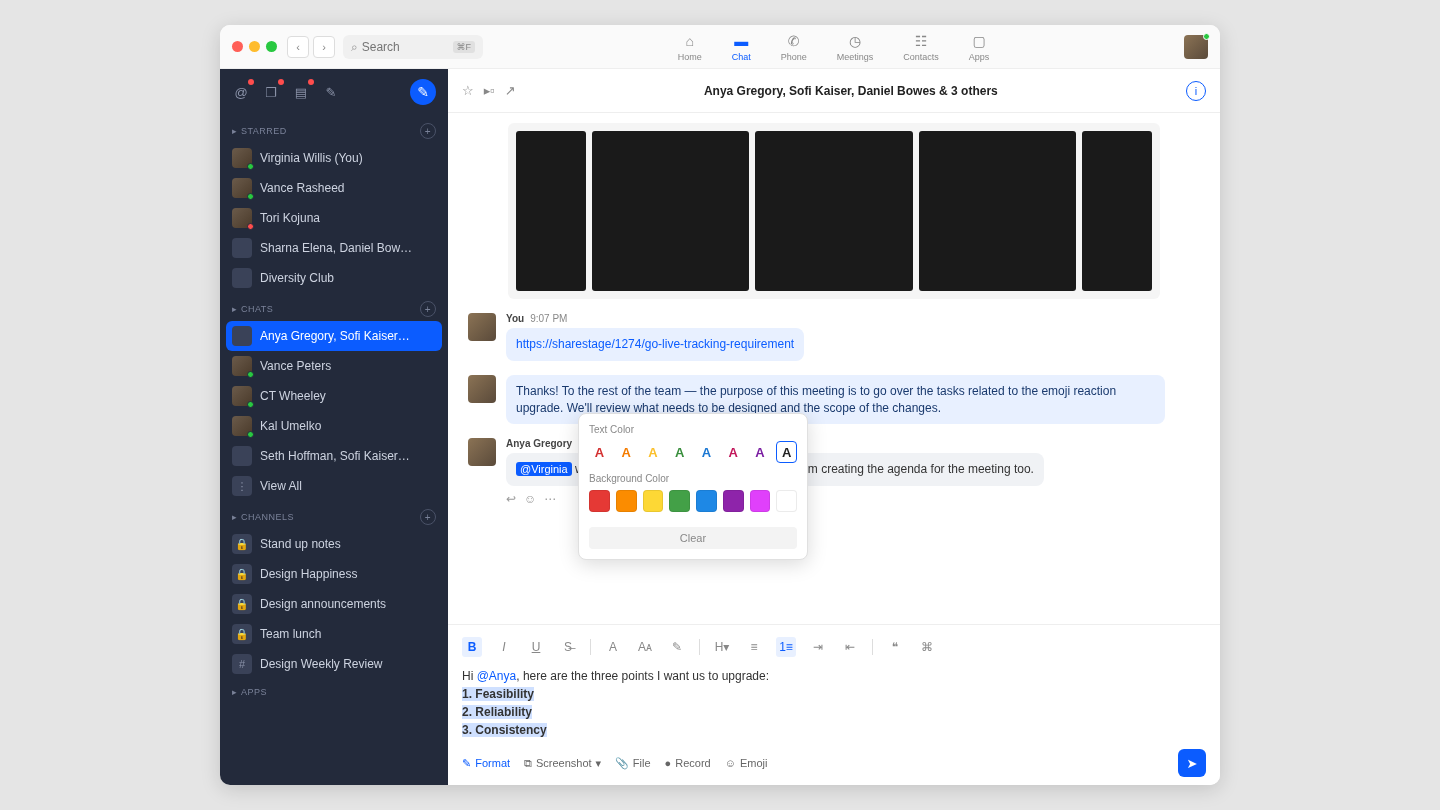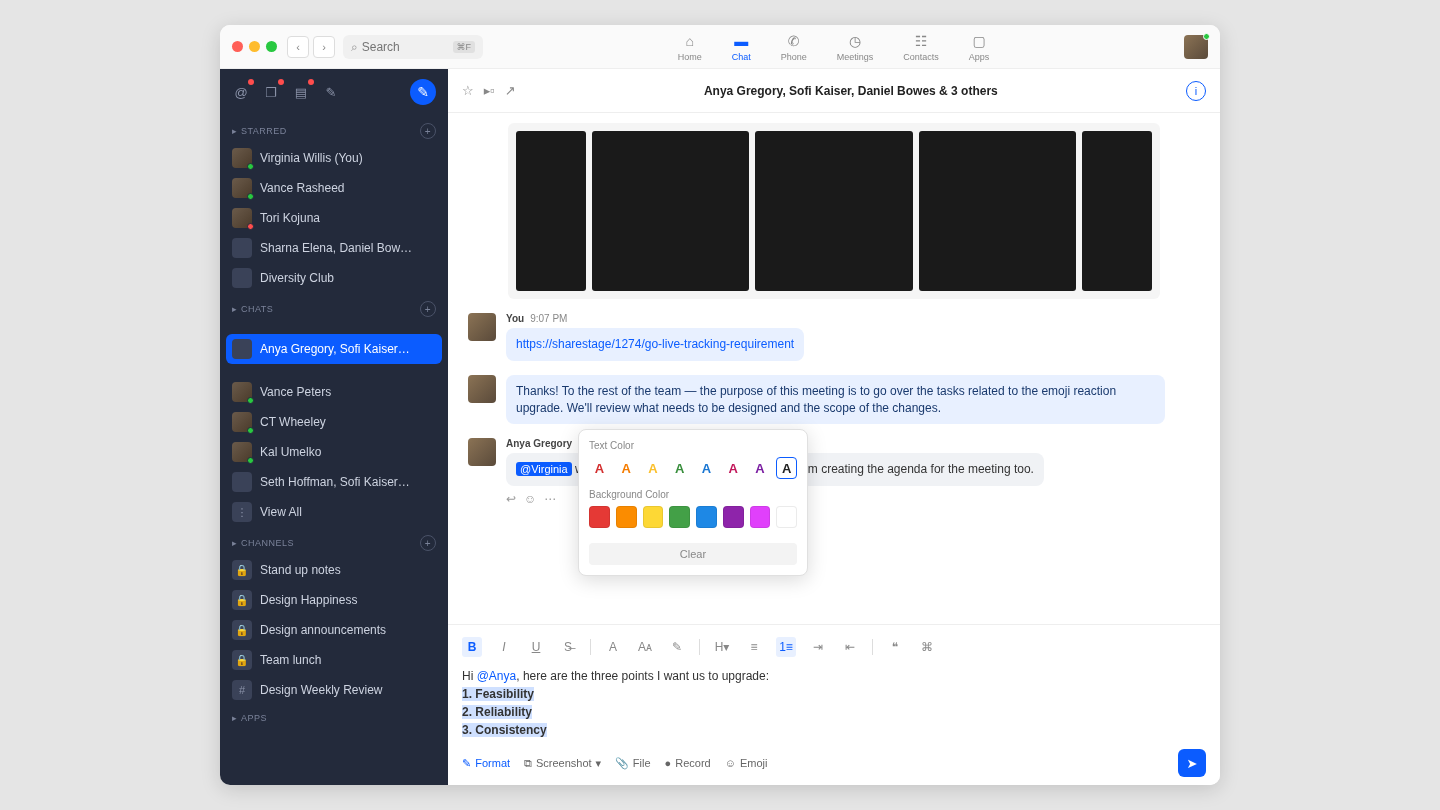--- a/index.html
+++ b/index.html
@@ -25,21 +25,21 @@
 .status-dot { position: absolute; top: -2px; right: -2px; width: 7px; height: 7px; background: #28c840; border: 1px solid #fff; border-radius: 50%; }
 .body { flex: 1; display: flex; overflow: hidden; }
 .sidebar { width: 228px; background: #232a3b; color: #cdd3e0; display: flex; flex-direction: column; font-size: 12px; overflow-y: auto; }
 .sb-icons { display: flex; align-items: center; padding: 10px 12px; gap: 12px; }
 .sb-icon { width: 18px; height: 18px; display: flex; align-items: center; justify-content: center; color: #8a92a8; font-size: 13px; cursor: pointer; position: relative; }
 .sb-icon .badge { position: absolute; top: -4px; right: -4px; width: 6px; height: 6px; background: #ff4d4d; border-radius: 50%; }
 .sb-compose { margin-left: auto; width: 26px; height: 26px; background: #0b5cff; border-radius: 50%; display: flex; align-items: center; justify-content: center; color: #fff; font-size: 14px; cursor: pointer; }
 .sb-section-head { display: flex; align-items: center; padding: 8px 12px 4px; font-size: 9px; text-transform: uppercase; letter-spacing: 0.5px; color: #7a8299; }
 .sb-section-head .plus { margin-left: auto; width: 16px; height: 16px; border: 1px solid #4a5268; border-radius: 50%; display: flex; align-items: center; justify-content: center; font-size: 10px; cursor: pointer; }
 .sb-item { display: flex; align-items: center; padding: 5px 12px; gap: 8px; cursor: pointer; color: #cdd3e0; }
-.sb-item.active { background: #0b5cff; color: #fff; border-radius: 6px; margin: 13px 6px; padding: 5px 6px; }
+.sb-item.active { background: #0b5cff; color: #fff; border-radius: 6px; margin: 0 6px; padding: 5px 6px; }
 .sb-avatar { width: 20px; height: 20px; border-radius: 4px; background: linear-gradient(135deg,#6b5b4b,#4a3a2a); flex-shrink: 0; position: relative; }
 .sb-avatar.multi { background: #3a4258; }
 .sb-avatar.channel { background: #3a4258; display: flex; align-items: center; justify-content: center; font-size: 11px; color: #8a92a8; }
 .sb-status { position: absolute; bottom: -2px; right: -2px; width: 7px; height: 7px; border-radius: 50%; border: 1.5px solid #232a3b; }
 .sb-status.green { background: #28c840; }
 .sb-status.red { background: #ff4d4d; }
 .sb-label { white-space: nowrap; overflow: hidden; text-overflow: ellipsis; flex: 1; font-size: 12px; }
 .main { flex: 1; display: flex; flex-direction: column; background: #fff; overflow: hidden; }
 .chat-header { height: 44px; border-bottom: 1px solid #eee; display: flex; align-items: center; padding: 0 14px; gap: 10px; }
 .chat-header-icons { display: flex; gap: 10px; color: #888; font-size: 13px; }
@@ -53,21 +53,21 @@
 .msg-row { display: flex; gap: 10px; margin-bottom: 14px; }
 .msg-avatar { width: 28px; height: 28px; border-radius: 4px; background: linear-gradient(135deg,#8b7355,#5a4a3a); flex-shrink: 0; }
 .msg-body { flex: 1; }
 .msg-meta { font-size: 10px; color: #888; margin-bottom: 4px; }
 .msg-meta .name { font-weight: 600; color: #444; margin-right: 6px; }
 .msg-bubble { background: #e8f0ff; border-radius: 8px; padding: 8px 10px; font-size: 12px; color: #1a3a6e; display: inline-block; max-width: 95%; line-height: 1.4; }
 .msg-bubble.grey { background: #f0f2f5; color: #333; }
 .msg-bubble a { color: #0b5cff; text-decoration: none; }
 .mention { background: #0b5cff; color: #fff; border-radius: 3px; padding: 1px 4px; font-size: 11px; }
 .reactions { display: flex; gap: 8px; margin-top: 6px; color: #999; font-size: 12px; }
-.color-popover { position: absolute; left: 130px; top: 316px; width: 230px; background: #fff; border: 1px solid #e0e0e0; border-radius: 8px; box-shadow: 0 4px 20px rgba(0,0,0,0.15); padding: 10px; z-index: 10; }
+.color-popover { position: absolute; left: 130px; top: 300px; width: 230px; background: #fff; border: 1px solid #e0e0e0; border-radius: 8px; box-shadow: 0 4px 20px rgba(0,0,0,0.15); padding: 10px; z-index: 10; }
 .pop-label { font-size: 10px; color: #888; margin-bottom: 6px; }
 .color-row { display: flex; gap: 6px; margin-bottom: 10px; }
 .text-color { width: 22px; height: 22px; border: 1px solid transparent; border-radius: 4px; display: flex; align-items: center; justify-content: center; font-size: 13px; font-weight: 700; cursor: pointer; }
 .text-color.selected { border-color: #0b5cff; }
 .bg-swatch { width: 22px; height: 22px; border-radius: 4px; cursor: pointer; border: 1px solid rgba(0,0,0,0.08); }
 .pop-clear { width: 100%; text-align: center; background: #f3f3f3; border-radius: 4px; padding: 5px 0; font-size: 11px; color: #888; cursor: pointer; margin-top: 15px; }
 .composer { border-top: 1px solid #eee; padding: 8px 14px; }
 .comp-toolbar { display: flex; gap: 12px; align-items: center; color: #888; font-size: 12px; padding: 4px 0 8px; }
 .comp-tool { cursor: pointer; display: flex; align-items: center; justify-content: center; width: 20px; height: 20px; }
 .comp-tool.active { color: #0b5cff; background: #e8f0ff; border-radius: 3px; }

